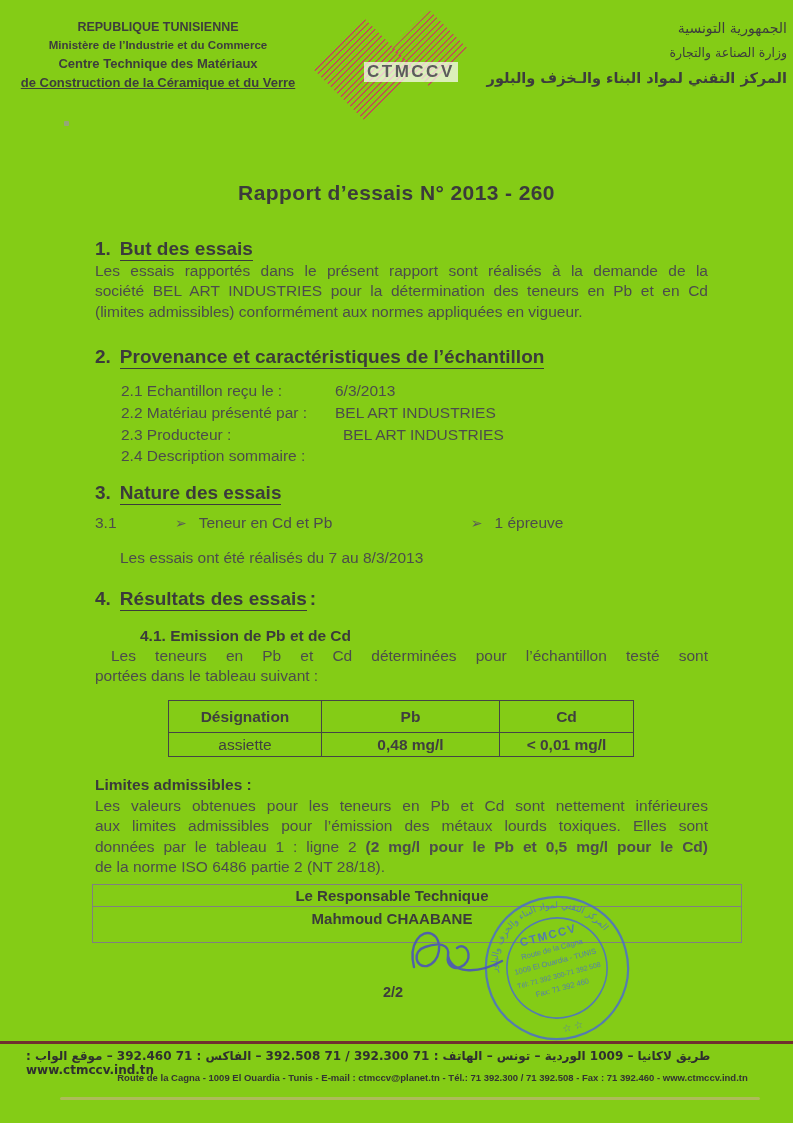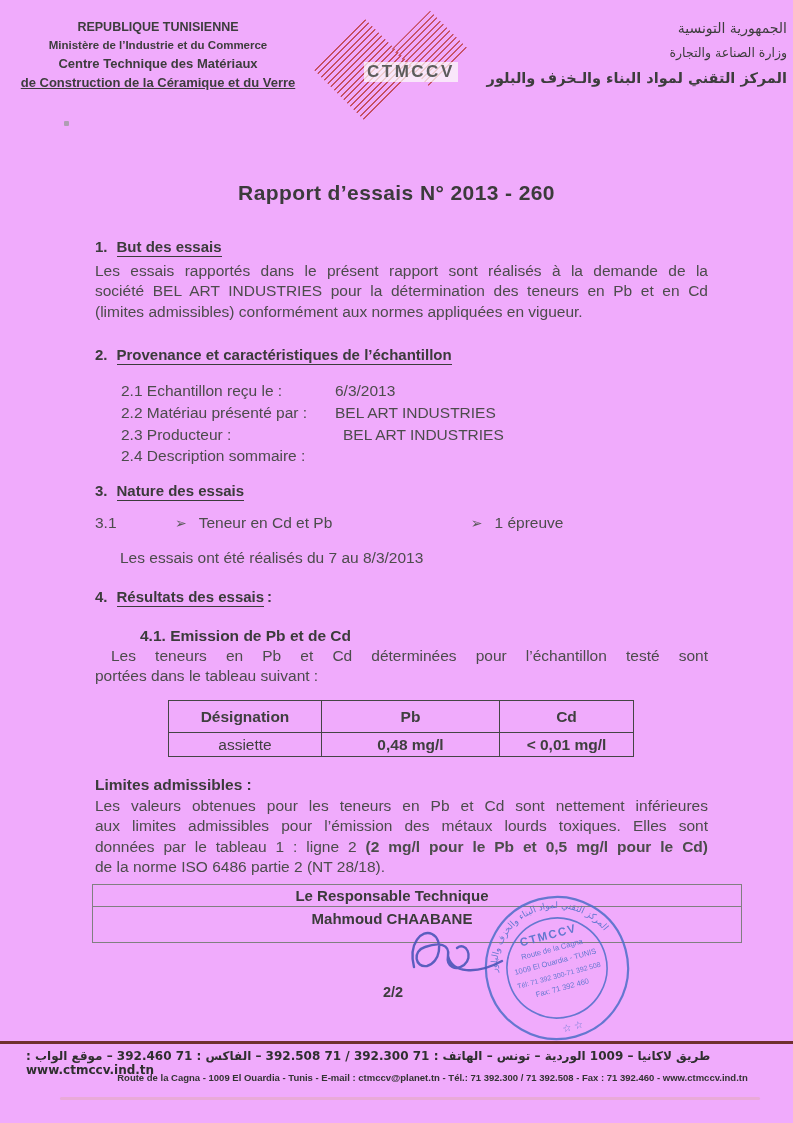--- a/index.html
+++ b/index.html
@@ -1,16 +1,16 @@
 <!DOCTYPE html>
 <html><head>
 <meta charset="utf-8">
 <style>
   html,body{margin:0;padding:0;background:#ffffff;}
-  .page{position:relative;width:793px;height:1123px;background:#f0abfc;overflow:hidden;
+  .page{position:relative;width:793px;height:1123px;background:#84cc16;overflow:hidden;
         font-family:"Liberation Sans","DejaVu Sans",sans-serif;color:#474747;}
 
   
   .hdr-left{position:absolute;left:8px;top:20px;width:300px;text-align:center;font-weight:bold;color:#3d3d3d;}
   .hdr-left .l1{font-size:12.5px;margin-bottom:5px;}
   .hdr-left .l2{font-size:11.5px;margin-bottom:5px;}
   .hdr-left .l3{font-size:13px;margin-bottom:4px;}
   .hdr-left .l4{font-size:13px;text-decoration:underline;}
 
   .logo{position:absolute;left:326px;top:18px;width:164px;height:108px;}
@@ -27,21 +27,21 @@
   .hdr-ar .ar2{font-size:12.5px;margin-bottom:10px;}
   .hdr-ar .ar3{font-size:14.5px;font-weight:bold;white-space:nowrap;}
 
   .speck{position:absolute;left:64px;top:121px;width:5px;height:5px;background:#9a9a9a;border-radius:1px;opacity:.75;}
 
   
   .title{position:absolute;top:181px;left:0;width:100%;text-align:center;
     font-size:21px;font-weight:bold;color:#3b3b3b;letter-spacing:.4px;}
 
   
-  .sec{position:absolute;left:95px;font-size:15px;font-weight:bold;color:#3b3b3b;}
+  .sec{position:absolute;left:95px;font-size:19px;font-weight:bold;color:#3b3b3b;}
   .sec .t{margin-left:9px;padding-bottom:1px;border-bottom:1.6px solid #3b3b3b;}
   .sec .suffix{margin-left:3px;}
 
   .para{position:absolute;left:95px;width:613px;font-size:15.5px;line-height:20.3px;color:#4c4c4c;}
   .jl{text-align:justify;text-align-last:justify;}
 
   .info{position:absolute;left:121px;top:380px;font-size:15.5px;line-height:21.8px;color:#4c4c4c;}
   .info-row{display:flex;}
   .info-label{width:214px;flex:none;}
 

